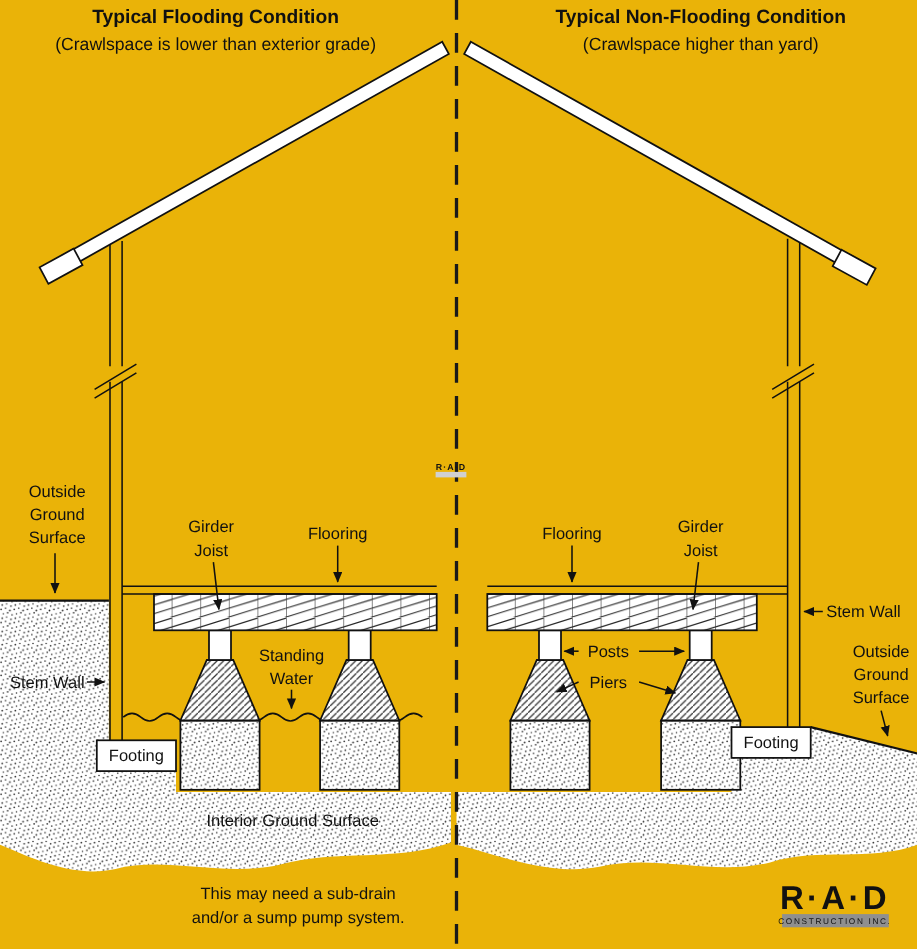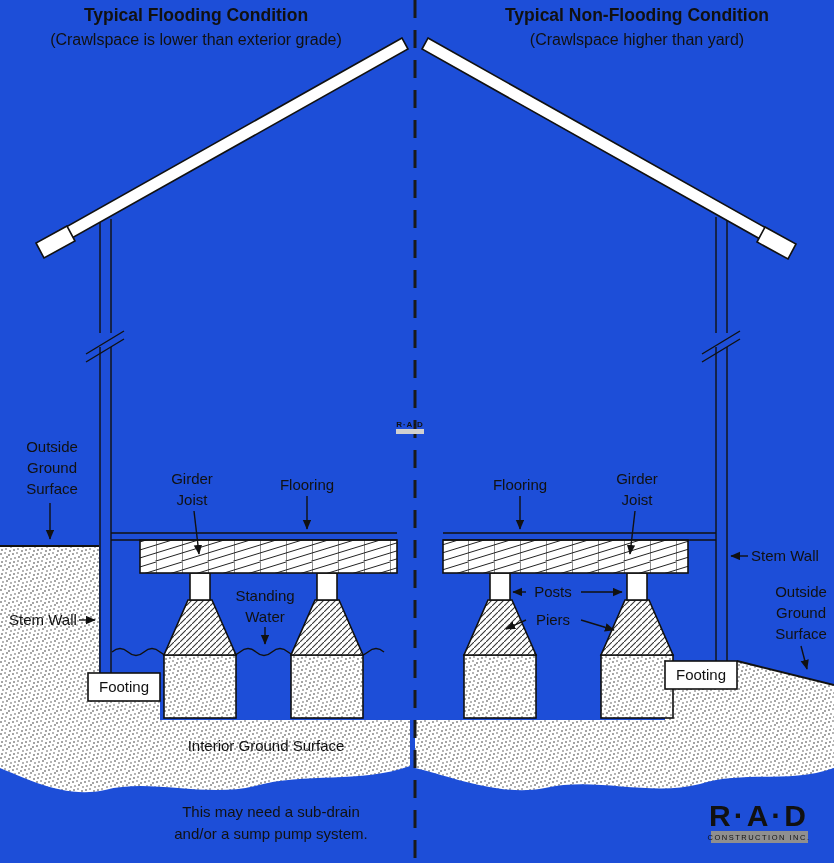--- a/index.html
+++ b/index.html
@@ -1,16 +1,16 @@
 <!DOCTYPE html>
 <html><head>
 <meta charset="utf-8">
 <style>
   html,body{margin:0;padding:0;background:#ffffff;}
-  .canvas{position:relative;width:834px;height:863px;background:#1d4ed8;
+  .canvas{position:relative;width:834px;height:863px;background:#eab308;
           font-family:"Liberation Sans",sans-serif;overflow:hidden;text-align:right;}
   svg{display:block;}
   text{fill:#111;}
   .title{font-size:17.5px;font-weight:bold;}
   .sub{font-size:16px;}
   .lbl{font-size:15px;}
   .mid{text-anchor:middle;}
   .outline{stroke:#111;stroke-width:1.6;fill:#fff;}
   .thin{stroke:#111;stroke-width:1.4;fill:none;}
   .arrow{stroke:#111;stroke-width:1.4;fill:none;}

